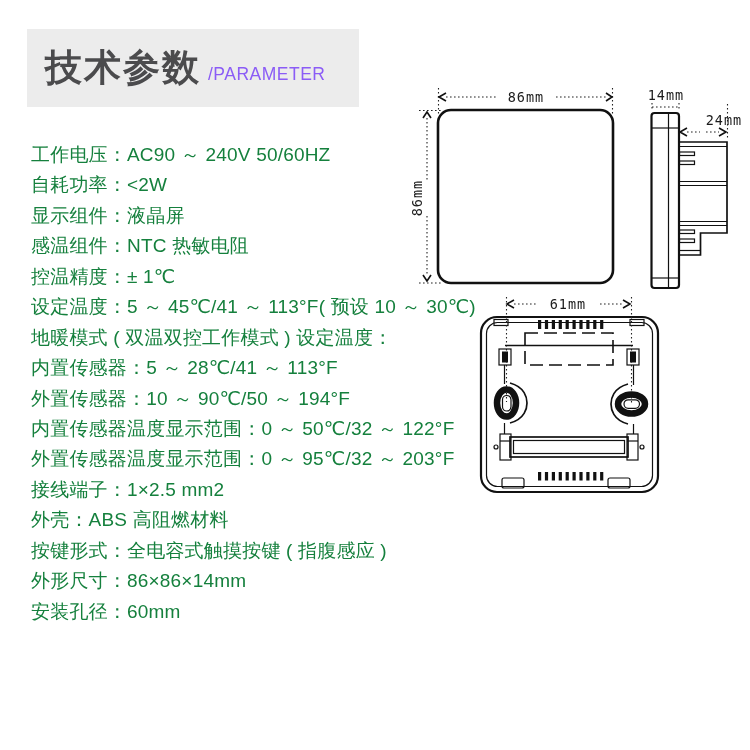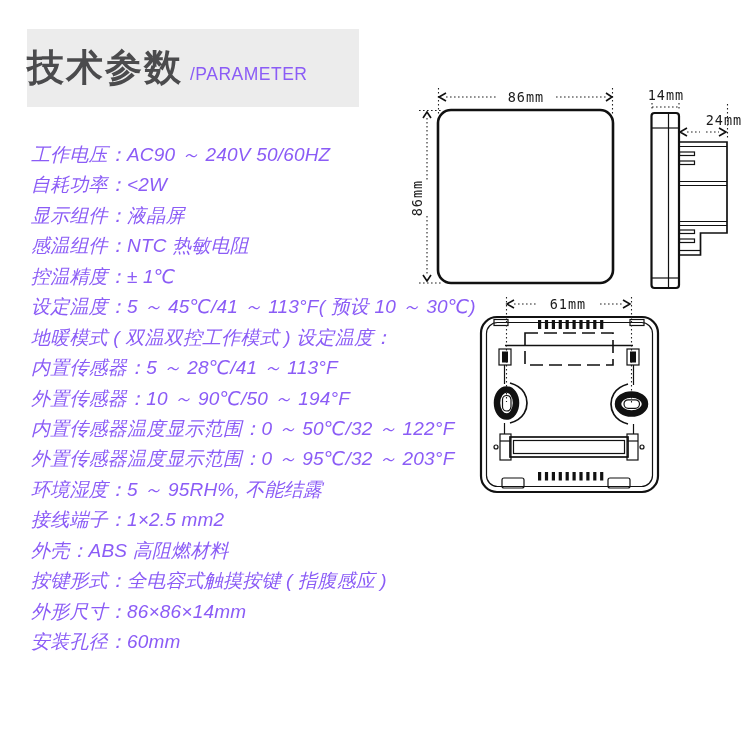--- a/index.html
+++ b/index.html
@@ -1,27 +1,27 @@
 <!DOCTYPE html>
 <html><head>
 <meta charset="utf-8">
 <style>
   html,body{margin:0;padding:0;}
   body{width:750px;height:750px;background:#ffffff;font-family:"Liberation Sans","DejaVu Sans",sans-serif;}
   .page{position:relative;width:750px;height:750px;background:#ffffff;overflow:hidden;}
 
   
   .header{position:absolute;left:27px;top:29px;width:332px;height:78px;background:#ececec;
-          display:flex;align-items:baseline;box-sizing:border-box;padding-top:17px;}
+          display:flex;align-items:baseline;padding-left:18px;box-sizing:border-box;padding-top:17px;}
   .header .title{font-size:37px;font-weight:bold;color:#4b4b4d;letter-spacing:2px;line-height:1.2;}
   .header .subtitle{font-size:17.5px;color:#8b5cf6;margin-left:7px;letter-spacing:0.5px;}
 
   
   .specs{position:absolute;left:31px;top:140px;width:450px;font-size:19px;line-height:30.45px;
-         color:#8b5cf6;letter-spacing:0.2px;white-space:nowrap;font-style:italic;}
+         color:#15803d;letter-spacing:0.2px;white-space:nowrap;}
   .specs .row{height:30.45px;}
 
   
   svg.drawings{position:absolute;left:0;top:0;}
   .thick{fill:#ffffff;stroke:#111111;stroke-width:2.6;}
   .thick2{fill:#ffffff;stroke:#111111;stroke-width:2.2;}
   .mid{fill:none;stroke:#111111;stroke-width:1.7;}
   .thin{fill:none;stroke:#111111;stroke-width:1.2;}
   .dot{fill:none;stroke:#222222;stroke-width:1.1;stroke-dasharray:1.6 2.4;}
   .arr{fill:none;stroke:#111111;stroke-width:1.6;}
@@ -43,21 +43,20 @@
     <div class="row"><span>自耗功率：</span><span>&lt;2W</span></div>
     <div class="row"><span>显示组件：</span><span>液晶屏</span></div>
     <div class="row"><span>感温组件：</span><span>NTC 热敏电阻</span></div>
     <div class="row"><span>控温精度：</span><span>± 1℃</span></div>
     <div class="row"><span>设定温度：</span><span>5 ～ 45℃/41 ～ 113°F( 预设 10 ～ 30℃)</span></div>
     <div class="row"><span>地暖模式 ( 双温双控工作模式 ) 设定温度：</span><span></span></div>
     <div class="row"><span>内置传感器：</span><span>5 ～ 28℃/41 ～ 113°F</span></div>
     <div class="row"><span>外置传感器：</span><span>10 ～ 90℃/50 ～ 194°F</span></div>
     <div class="row"><span>内置传感器温度显示范围：</span><span>0 ～ 50℃/32 ～ 122°F</span></div>
     <div class="row"><span>外置传感器温度显示范围：</span><span>0 ～ 95℃/32 ～ 203°F</span></div>
-    <div class="row"><span>环境湿度：</span><span>5 ～ 95RH%, 不能结露</span></div>
     <div class="row"><span>接线端子：</span><span>1×2.5 mm2</span></div>
     <div class="row"><span>外壳：</span><span>ABS 高阻燃材料</span></div>
     <div class="row"><span>按键形式：</span><span>全电容式触摸按键 ( 指腹感应 )</span></div>
     <div class="row"><span>外形尺寸：</span><span>86×86×14mm</span></div>
     <div class="row"><span>安装孔径：</span><span>60mm</span></div>
   </div>
 
   <svg class="drawings" width="750" height="750" viewBox="0 0 750 750">
 
     <g>

